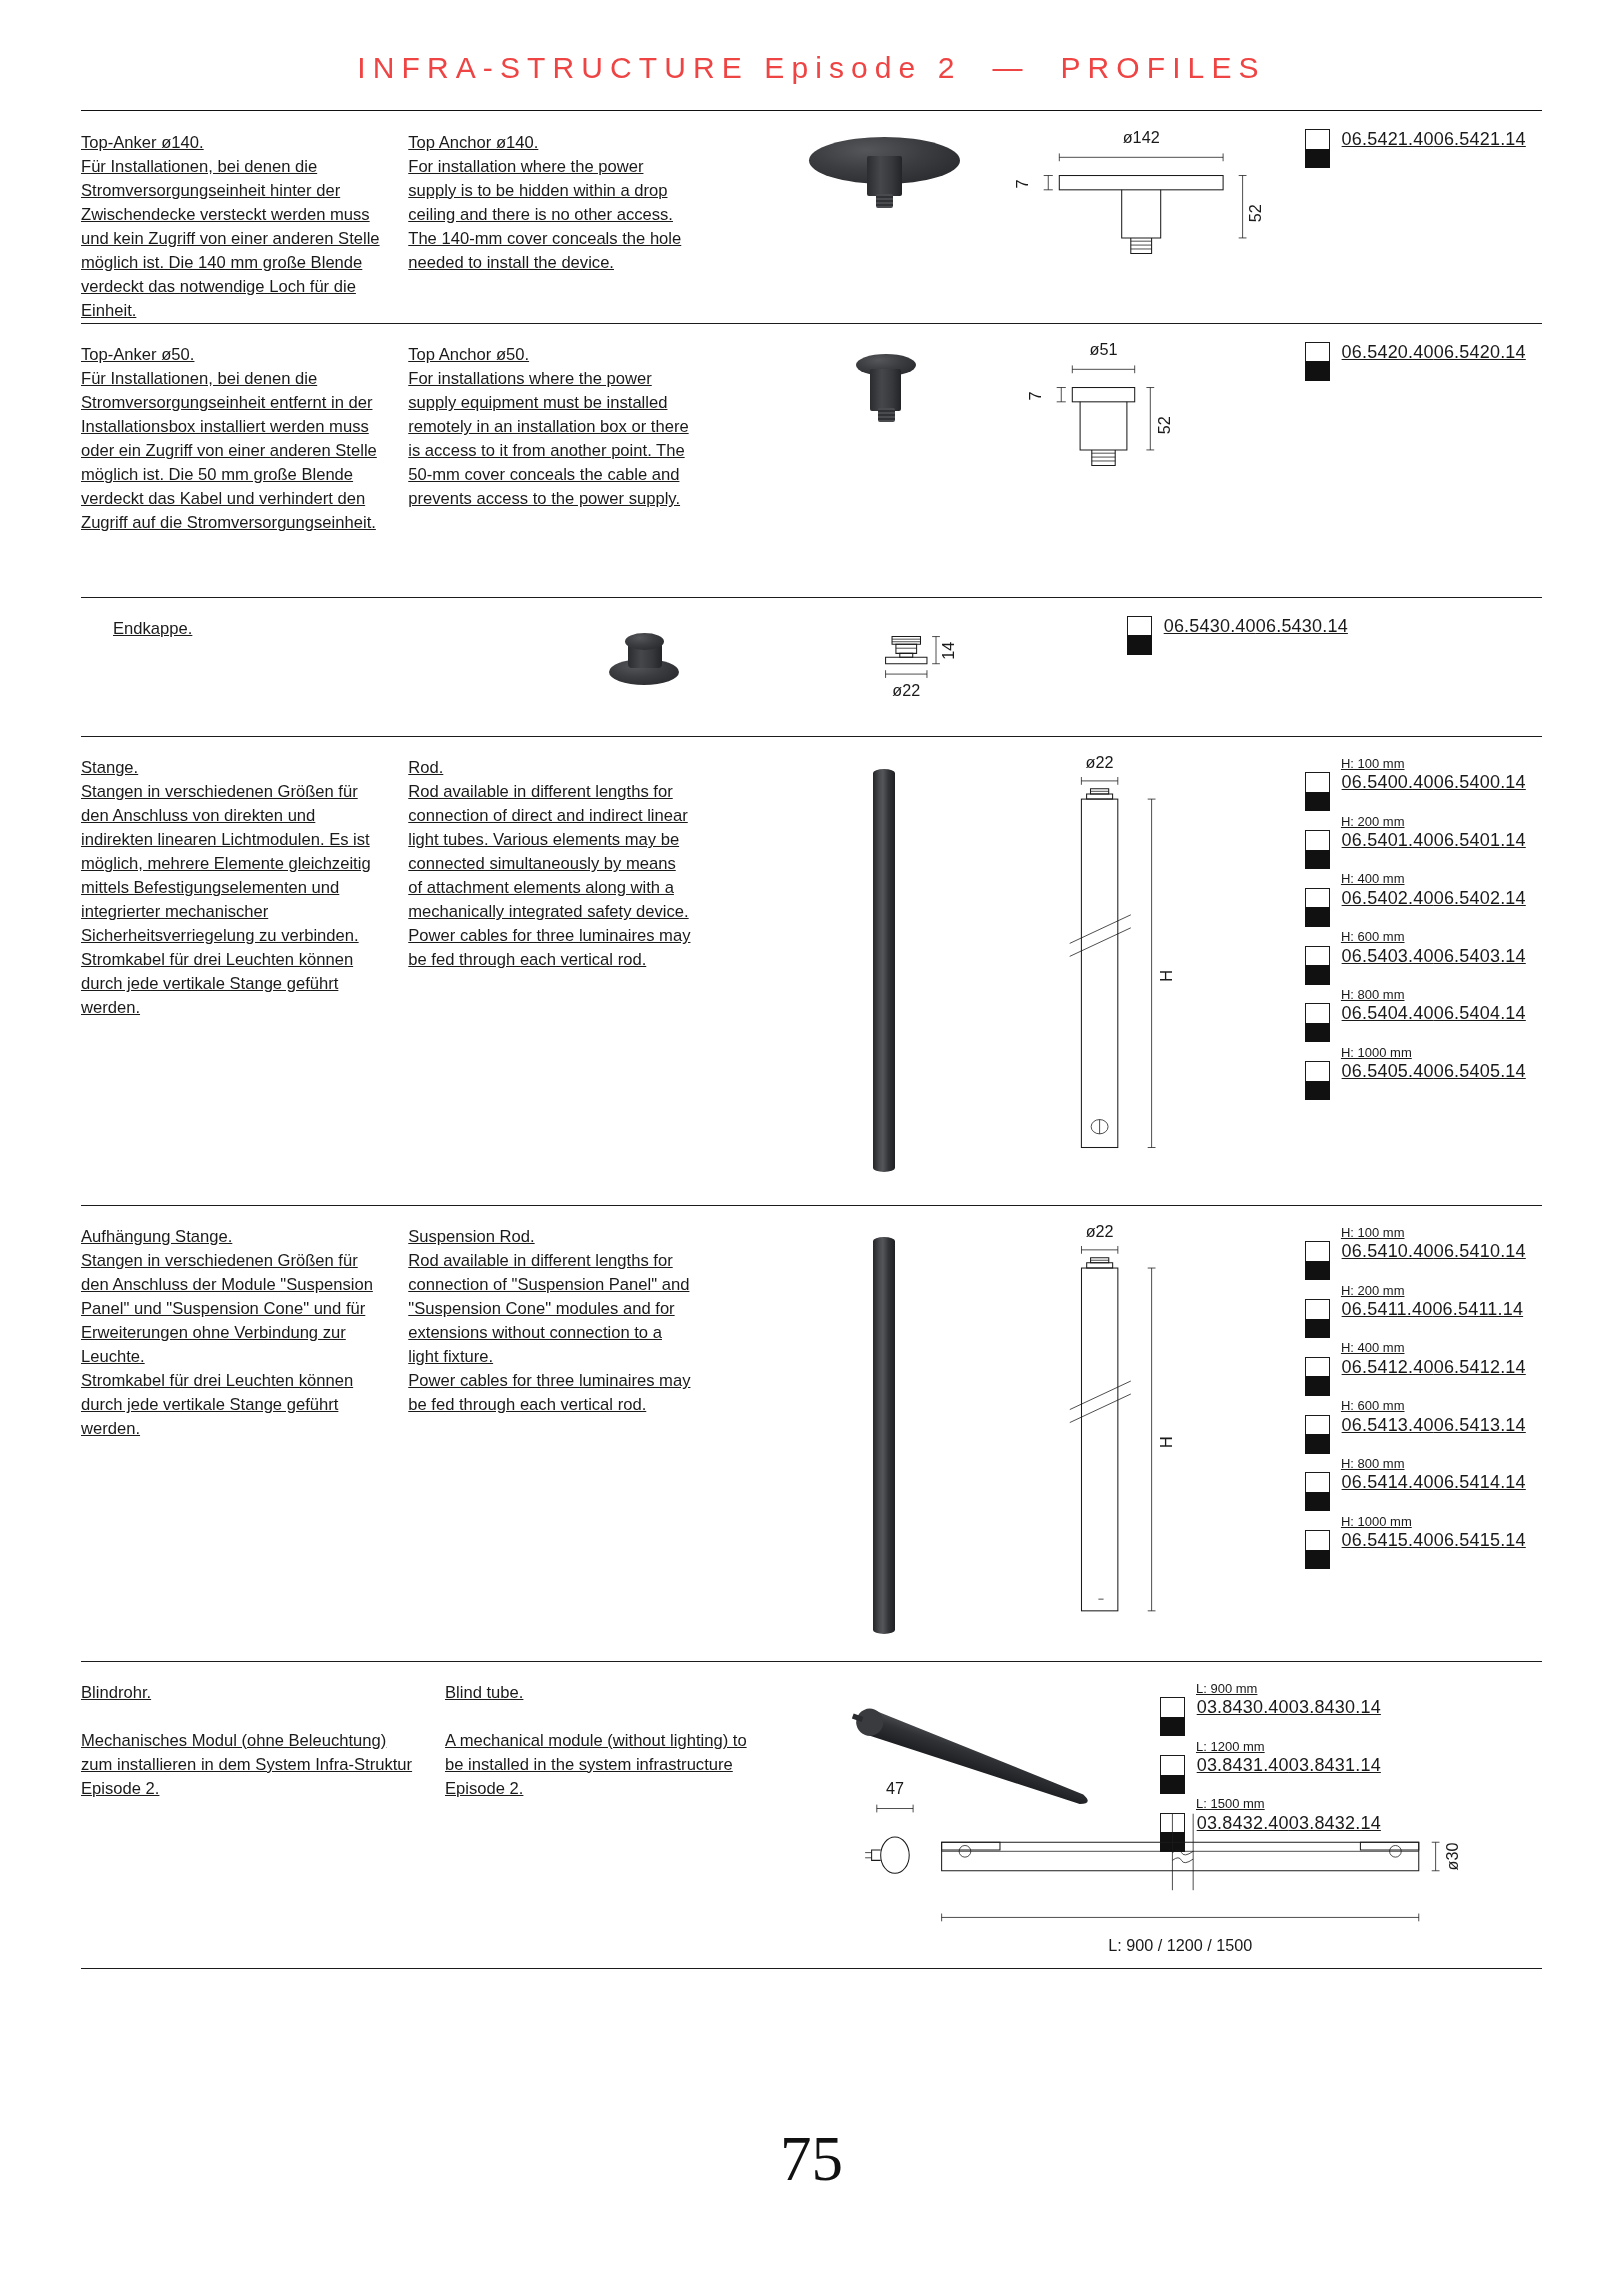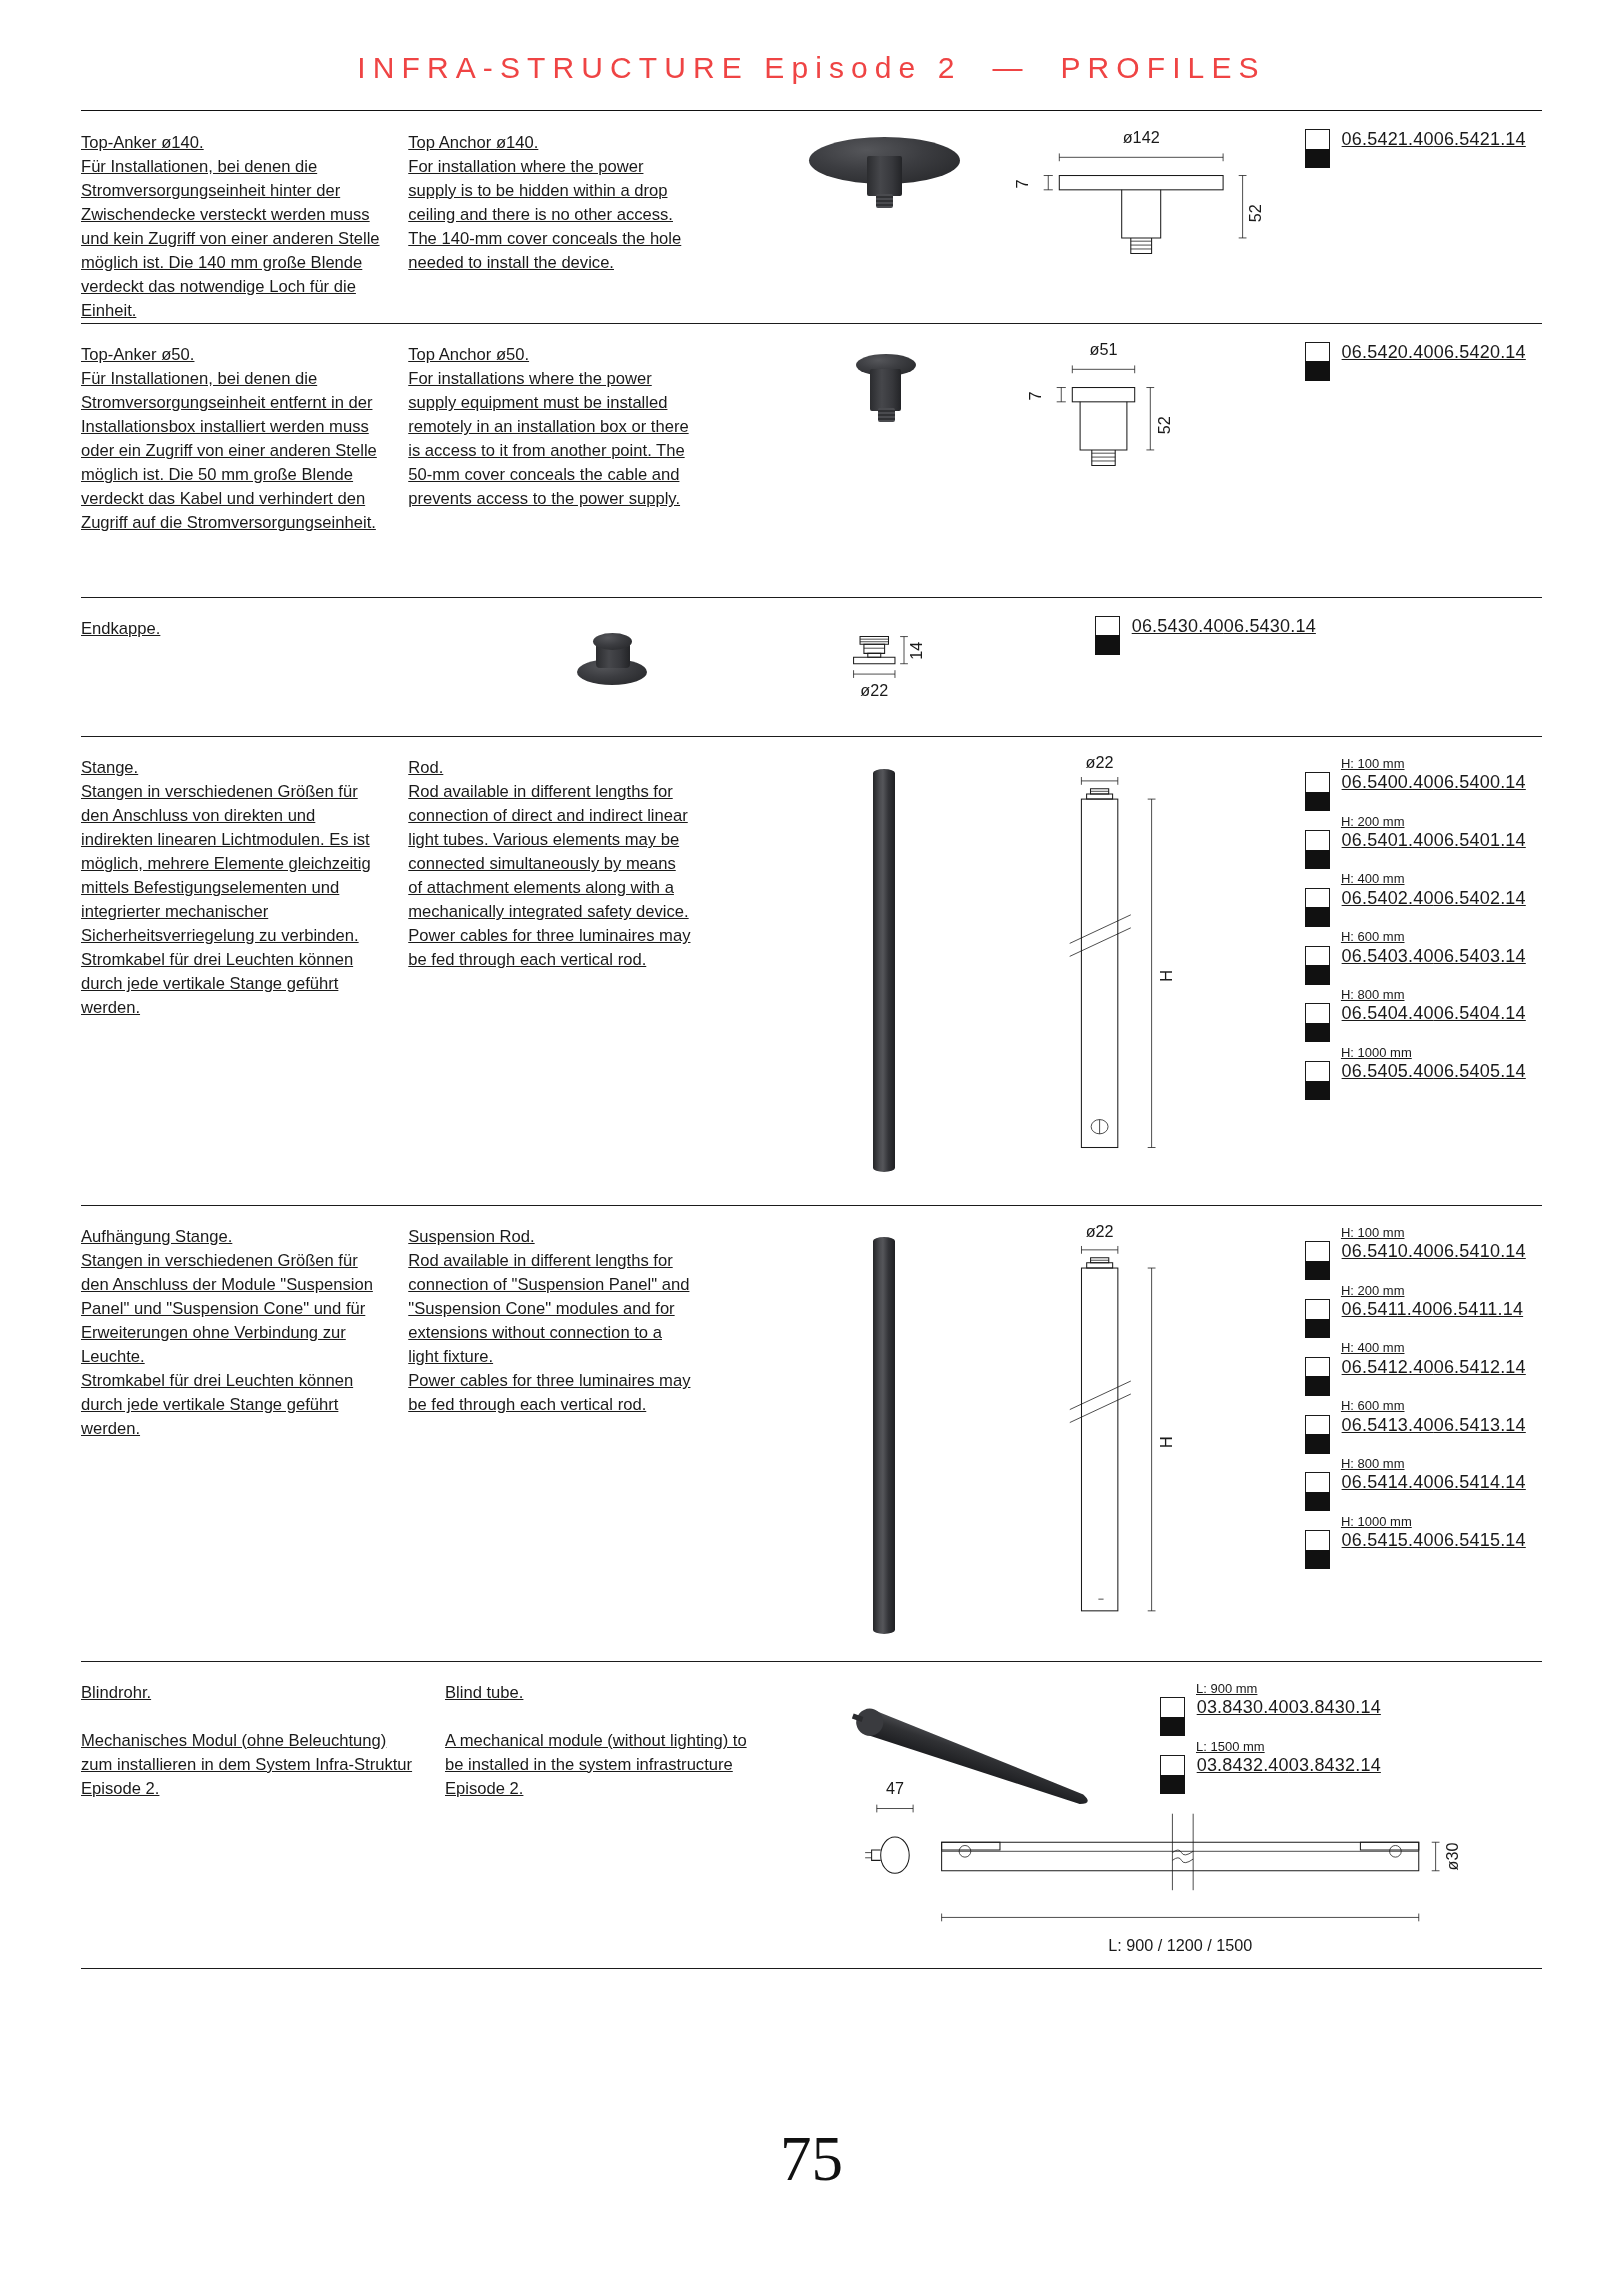--- a/index.html
+++ b/index.html
@@ -187,21 +187,21 @@
           <div class="code-nums">
             <div class="code-num">06.5420.40</div>
             <div class="code-num">06.5420.14</div>
           </div>
         </div>
       </div>
     </div>
   </div>
   <div class="rule rule-thin"></div>
 
-  <div class="row" style="min-height:138px;">
+  <div class="row" style="min-height:138px;margin-left:32px;">
     <div class="col-de">
         <div class="txt">Endkappe.</div>
       </div>
 
     <div class="col-photo">
       <div class="photo" style="height:97px;">
         <div class="disc" style="left:132px; top:47px; width:70px; height:26px;"></div>
         <div class="stem" style="left:151px; top:30px; height:26px; width:34px; border-radius:3.9px;"></div>
         <div class="disc" style="left:148px; top:21px; width:39px; height:17px;"></div>
       </div>
@@ -532,20 +532,33 @@
             <div class="sw sw-white"></div>
             <div class="sw sw-black"></div>
           </div>
           <div class="code-nums">
             <div class="code-num">03.8430.40</div>
             <div class="code-num">03.8430.14</div>
           </div>
         </div>
       </div>
       <div class="code-group">
+        <div class="code-size">L: 1200 mm</div>
+        <div class="code-pair">
+          <div class="swatches">
+            <div class="sw sw-white"></div>
+            <div class="sw sw-black"></div>
+          </div>
+          <div class="code-nums">
+            <div class="code-num">03.8431.40</div>
+            <div class="code-num">03.8431.14</div>
+          </div>
+        </div>
+      </div>
+      <div class="code-group">
         <div class="code-size">L: 1500 mm</div>
         <div class="code-pair">
           <div class="swatches">
             <div class="sw sw-white"></div>
             <div class="sw sw-black"></div>
           </div>
           <div class="code-nums">
             <div class="code-num">03.8432.40</div>
             <div class="code-num">03.8432.14</div>
           </div>

